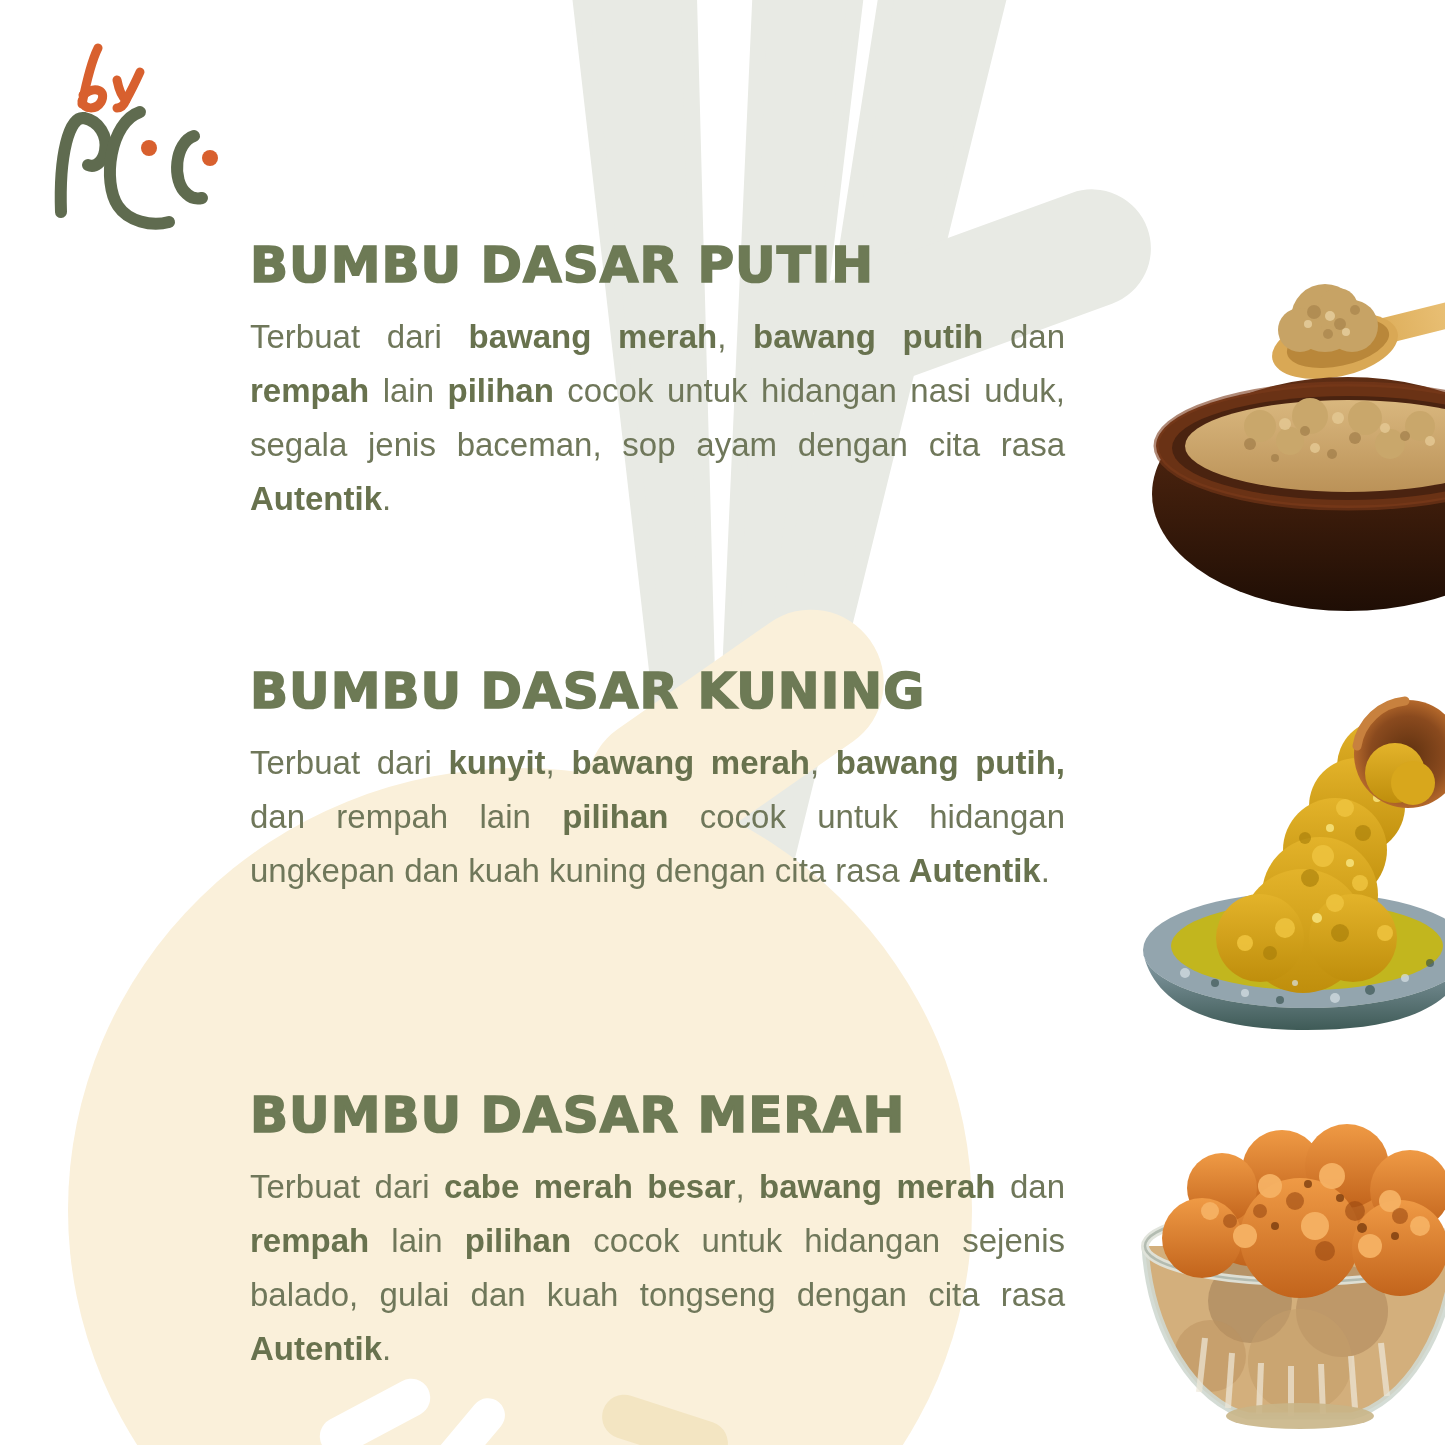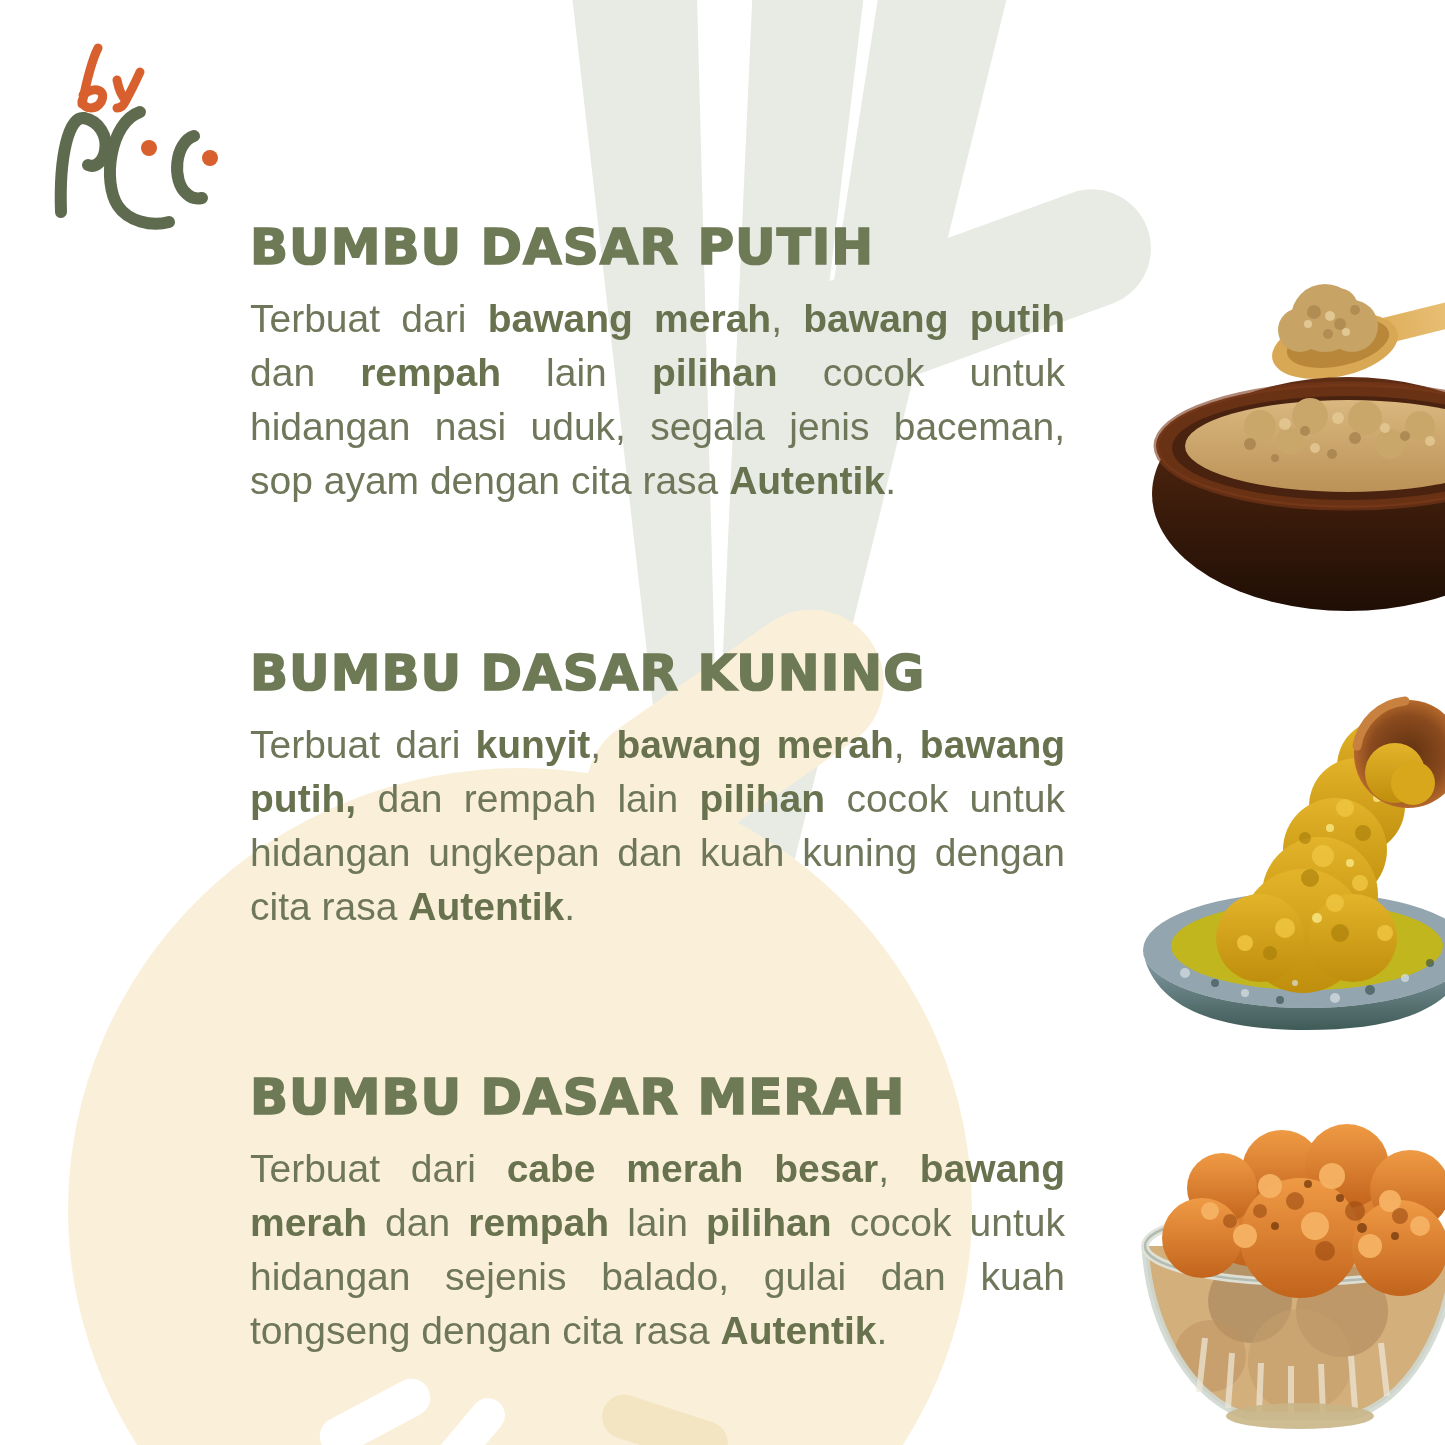--- a/index.html
+++ b/index.html
@@ -4,33 +4,33 @@
 <style>
   html,body{margin:0;padding:0;background:#ffffff;}
   .canvas{
     position:relative;width:1445px;height:1445px;background:#ffffff;
     overflow:hidden;font-family:"Liberation Sans",sans-serif;
   }
   .bg-svg{position:absolute;left:0;top:0;width:1445px;height:1445px;}
   .logo{position:absolute;left:52px;top:42px;width:220px;height:190px;}
   .logo-by{position:absolute;left:8px;top:0;width:90px;height:80px;}
   .logo-monogram{position:absolute;left:0;top:58px;width:190px;height:150px;}
-  .section{position:absolute;left:250px;width:815px;}
+  .section{position:absolute;left:250px;width:815px;margin-top:18px;}
   .sec-putih{top:218px;}
   .sec-kuning{top:644px;}
   .sec-merah{top:1068px;}
   h2.heading{
     margin:0 0 16px 0;
     font-family:"DejaVu Sans","Liberation Sans",sans-serif;
     font-size:50px;line-height:58px;font-weight:bold;
     letter-spacing:1px;color:#6d7a55;
     -webkit-text-stroke:1.6px #6d7a55;
   }
   p.body{
-    margin:0;font-size:39px;line-height:54px;color:#6f775a;
+    margin:0;font-size:33px;line-height:54px;color:#6f775a;
     text-align:justify;text-align-last:left;
   }
   p.body b{font-weight:bold;color:#68724e;}
   .photo{position:absolute;right:0;}
   .photo svg{display:block;}
   .photo-1{top:266px;width:345px;height:345px;}
   .photo-2{top:688px;width:350px;height:342px;}
   .photo-3{top:1106px;width:345px;height:339px;}
 </style>
 </head>

